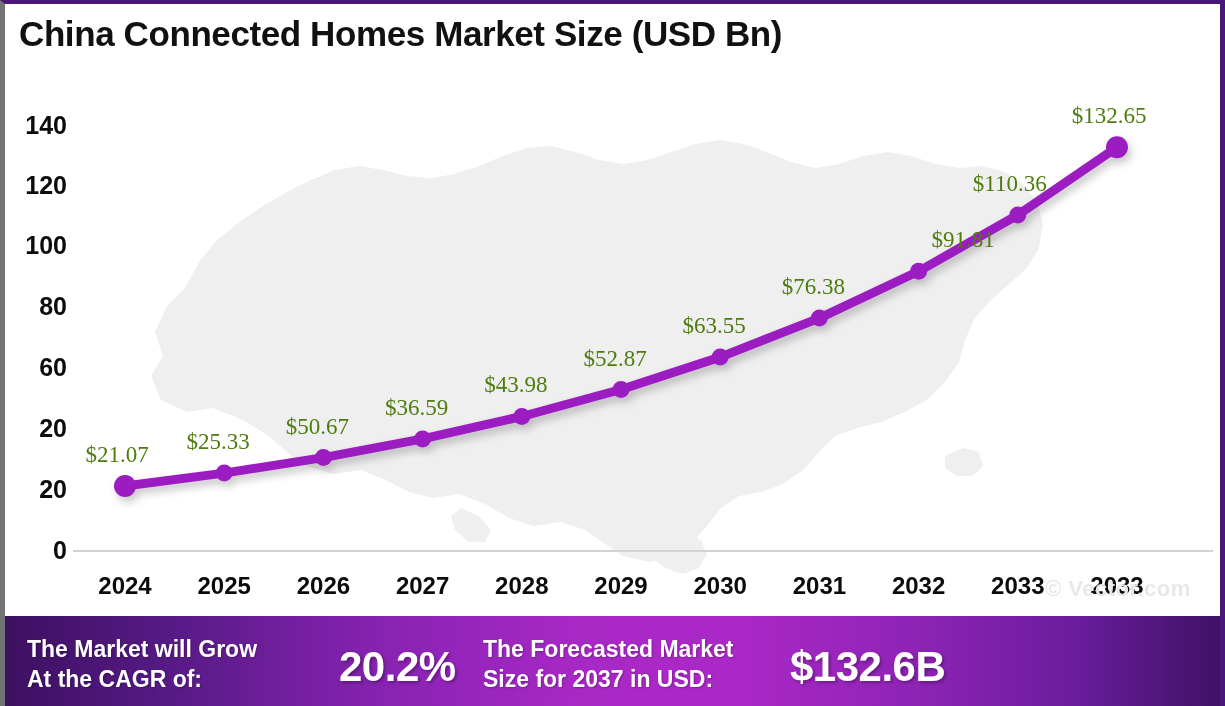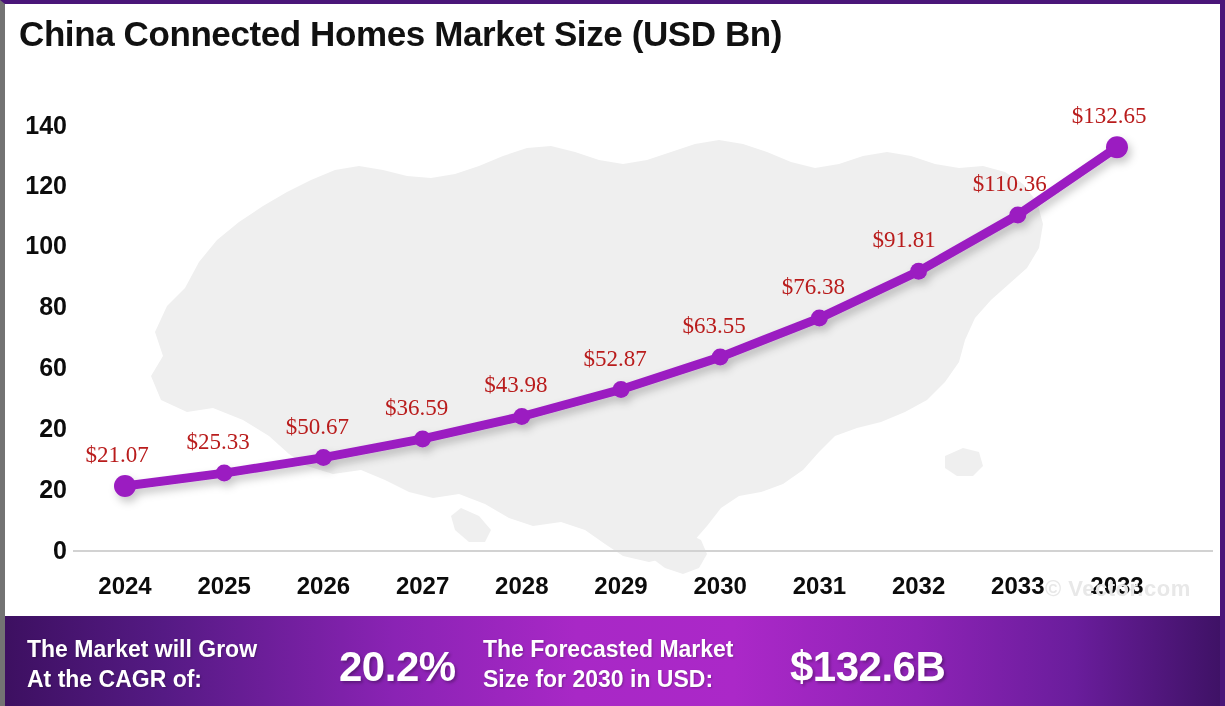--- a/index.html
+++ b/index.html
@@ -69,21 +69,21 @@
     color:#0b0b0b;
     font-family:"Liberation Sans", sans-serif;
     white-space:nowrap;
   }
   
   .dlabel {
     position:absolute;
     transform:translate(-50%,-100%);
     font-size:23px;
     font-weight:400;
-    color:#b91c1c;
+    color:#4d7c0f;
     font-family:"Liberation Serif", serif;
     white-space:nowrap;
   }
   
   #watermark {
     position:absolute;
     left:1040px; top:516px;
     font-size:22px;
     color:#e8e8e8;
     font-family:"Liberation Sans", sans-serif;
@@ -189,21 +189,21 @@
 
     <div id="dlabels">
         <div class="dlabel" style="left: 112px; top: 408.038px;">$21.07</div>
         <div class="dlabel" style="left: 213.2px; top: 395.105px;">$25.33</div>
         <div class="dlabel" style="left: 312.4px; top: 379.593px;">$50.67</div>
         <div class="dlabel" style="left: 411.6px; top: 360.923px;">$36.59</div>
         <div class="dlabel" style="left: 510.8px; top: 338.489px;">$43.98</div>
         <div class="dlabel" style="left: 610px; top: 311.502px;">$52.87</div>
         <div class="dlabel" style="left: 709.2px; top: 279.08px;">$63.55</div>
         <div class="dlabel" style="left: 808.4px; top: 240.132px;">$76.38</div>
-        <div class="dlabel" style="left: 899px; top: 193.291px;">$91.81</div>
+        <div class="dlabel" style="left: 958px; top: 193.291px;">$91.81</div>
         <div class="dlabel" style="left: 1004.8px; top: 136.979px;">$110.36</div>
         <div class="dlabel" style="left: 1104px; top: 69.3125px;">$132.65</div>
       </div>
 
     <div id="xaxis">
         <div class="xtick" style="left: 120px;">2024</div>
         <div class="xtick" style="left: 219.2px;">2025</div>
         <div class="xtick" style="left: 318.4px;">2026</div>
         <div class="xtick" style="left: 417.6px;">2027</div>
         <div class="xtick" style="left: 516.8px;">2028</div>
@@ -218,19 +218,19 @@
     <div id="watermark">© Vector.com</div>
   </div>
 
   <div id="footer">
     <div class="f-label" style="left:22px; top:48px;">At the CAGR of:</div>
     <div class="f-label" style="left:22px; top:18px;">The Market will Grow</div>
 
     <div class="f-value" style="left:334px; top:27px;">20.2%</div>
 
     <div class="f-label" style="left:478px; top:18px;">The Forecasted Market</div>
-    <div class="f-label" style="left:478px; top:48px;">Size for 2030 in USD:</div>
+    <div class="f-label" style="left:478px; top:48px;">Size for 2037 in USD:</div>
 
     <div class="f-value" style="left:785px; top:27px;">$132.6B</div>
 
   </div>
 
 </div>
 
 </body></html>

